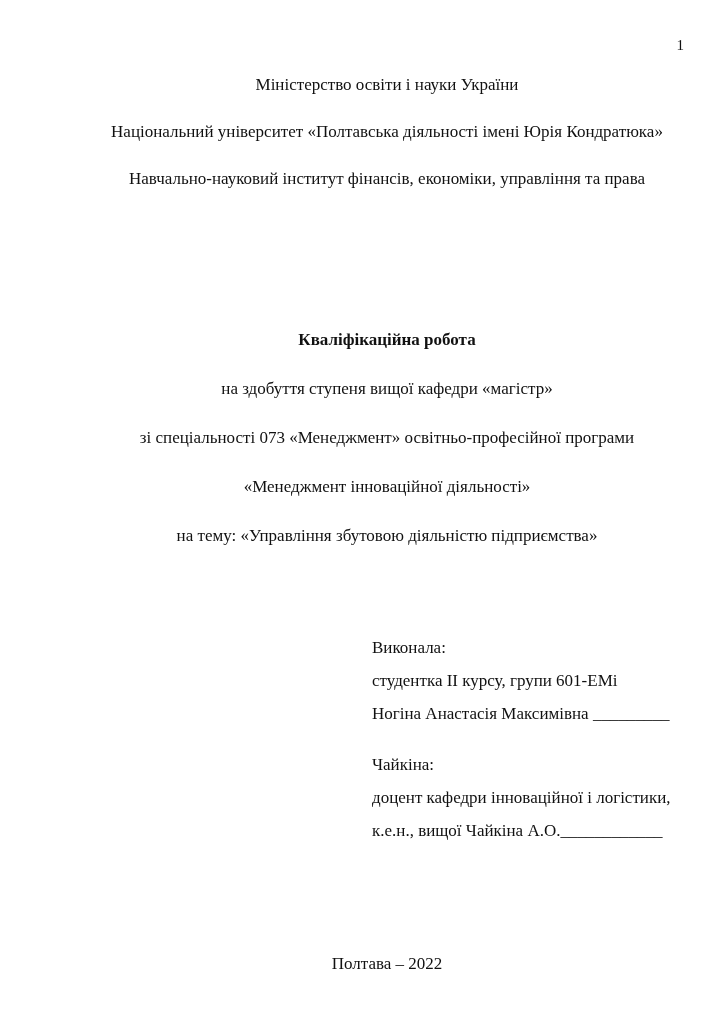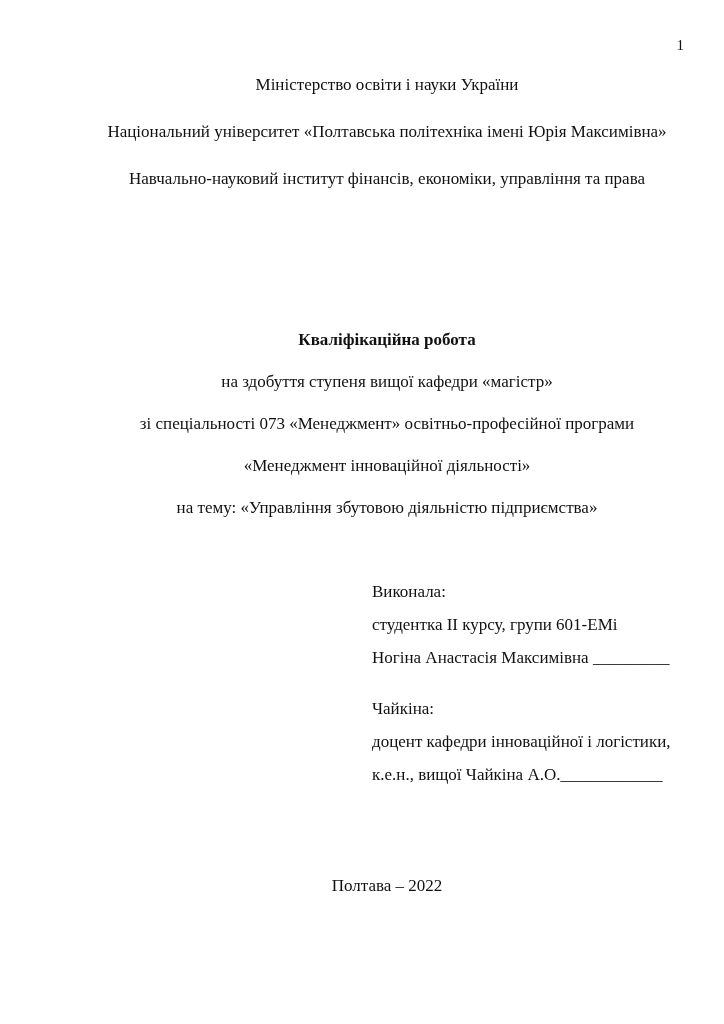--- a/index.html
+++ b/index.html
@@ -31,54 +31,54 @@
     text-align: center;
   }
   .header p {
     margin: 14px;
   }
   .title-block {
     margin-top: 128px;
     text-align: center;
   }
   .title-block p {
-    margin: 9px;
+    margin: 16px;
   }
   .work-title {
     font-weight: bold;
   }
   .signature-block {
-    margin-top: 51px;
+    margin-top: 79px;
     margin-left: 282px;
     text-align: left;
   }
   .signature-block p {
     margin: 0;
   }
   .supervisor-group {
     margin-top: 18px;
   }
   .footer {
-    margin-top: 78px;
+    margin-top: 100px;
     text-align: center;
   }
   .footer p {
     margin: 0;
   }
 </style>
 </head>
 <body>
 
 <div class="page">
 
   <div class="page-number">1</div>
 
   <div class="header">
     <p>Міністерство освіти і науки України</p>
-    <p>Національний університет «Полтавська політехніка імені Юрія Максимівна»</p>
+    <p>Національний університет «Полтавська діяльності імені Юрія Кондратюка»</p>
     <p>Навчально-науковий інститут фінансів, економіки, управління та права</p>
   </div>
 
   <div class="title-block">
     <p class="work-title">Кваліфікаційна робота</p>
     <p>на здобуття ступеня вищої кафедри «магістр»</p>
     <p>зі спеціальності 073 «Менеджмент» освітньо-професійної програми</p>
     <p>«Менеджмент інноваційної діяльності»</p>
     <p>на тему: «Управління збутовою діяльністю підприємства»</p>
   </div>

